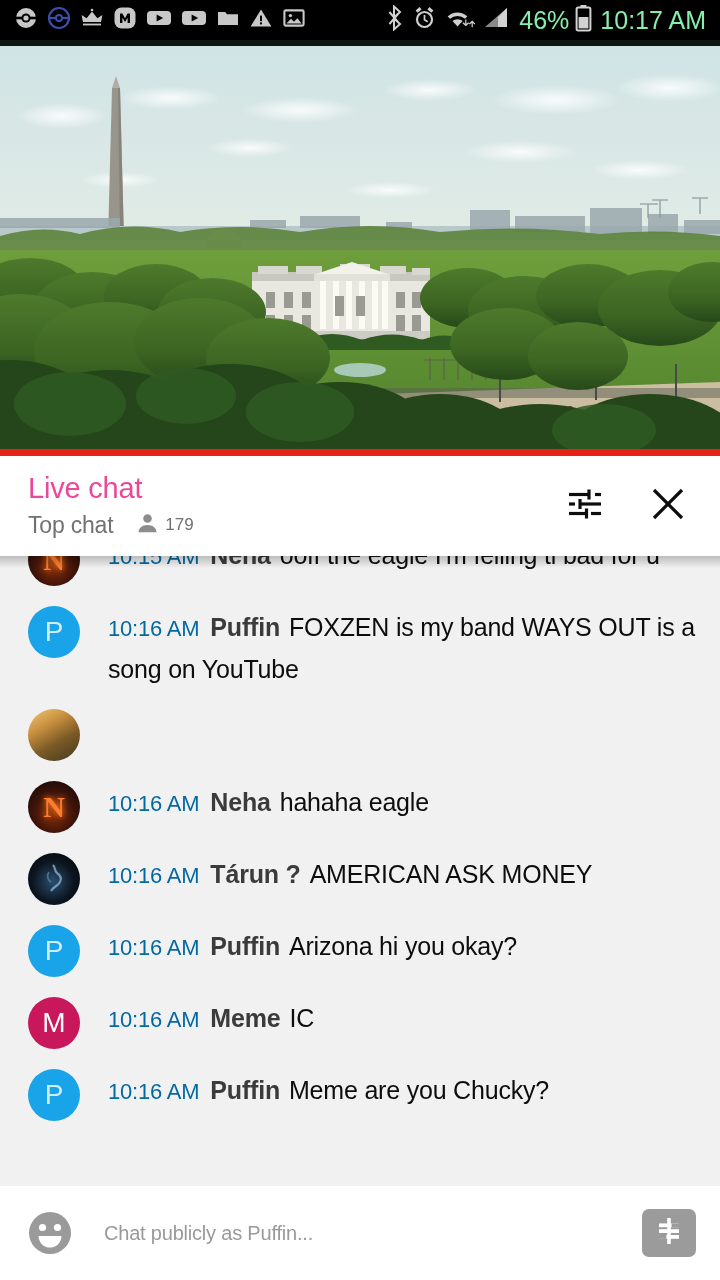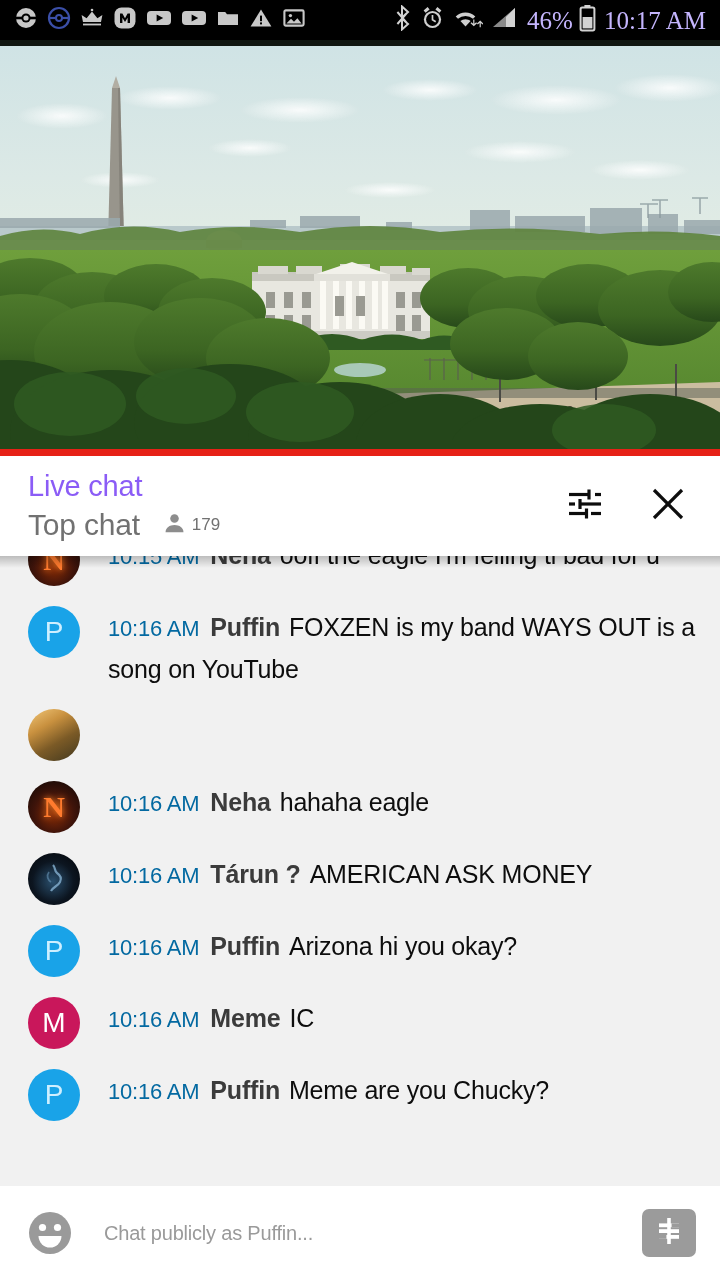--- a/index.html
+++ b/index.html
@@ -15,22 +15,22 @@
   
   #status-bar{
     position:absolute; top:0; left:0; width:720px; height:40px;
     background:#000000; display:flex; align-items:center;
     padding:0 14px; color:#c3c3c3;
   }
   #status-left{ display:flex; align-items:center; gap:9px; }
   #status-right{ margin-left:auto; display:flex; align-items:center; gap:8px; }
   .sb-ico{ display:block; }
   #status-right .clock-text,#status-right .batt-text{
-    font-size:25px; color:#c4b5fd; letter-spacing:0px; line-height:1;
-    font-family:Liberation Serif, serif;
+    font-size:25px; color:#86efac; letter-spacing:0px; line-height:1;
+    font-family:Liberation Sans, sans-serif;
   }
   #status-right .batt-text{ margin-right:-2px;}
 
   
   #video{
     position:absolute; top:40px; left:0; width:720px; height:415px;
     overflow:hidden; background:#7d8f7a;
   }
   #video svg{ display:block; width:720px; height:415px; }
   #progress-bar{
@@ -41,23 +41,23 @@
     position:absolute; top:40px; left:0; width:720px; height:6px;
     background:#101611;
   }
 
   
   #chat-header{
     position:absolute; top:456px; left:0; width:720px; height:100px;
     background:#ffffff; display:flex; align-items:center; padding:0 28px;
   }
   #chat-title-group{ display:flex; flex-direction:column; justify-content:center;}
-  #chat-title{ font-size:29px; color:#8b5cf6; line-height:1.16; font-weight:400; letter-spacing:-0.2px;}
+  #chat-title{ font-size:29px; color:#ec4899; line-height:1.16; font-weight:400; letter-spacing:-0.2px;}
   #chat-sub{ display:flex; align-items:center; margin-top:5px; }
-  #chat-mode{ font-size:30px; color:#717171; letter-spacing:-0.2px;}
+  #chat-mode{ font-size:23px; color:#717171; letter-spacing:-0.2px;}
   #viewer-group{ display:flex; align-items:center; margin-left:22px; }
   #viewer-count{ font-size:17px; color:#717171; margin-left:5px;}
   #header-actions{ margin-left:auto; display:flex; align-items:center; gap:36px; }
   .hdr-btn{ display:flex; align-items:center; justify-content:center; width:48px; height:48px; }
 
   
   #chat-list{
     position:absolute; top:556px; left:0; width:720px; height:630px;
     background:#f1f1f1; overflow:hidden;
   }

